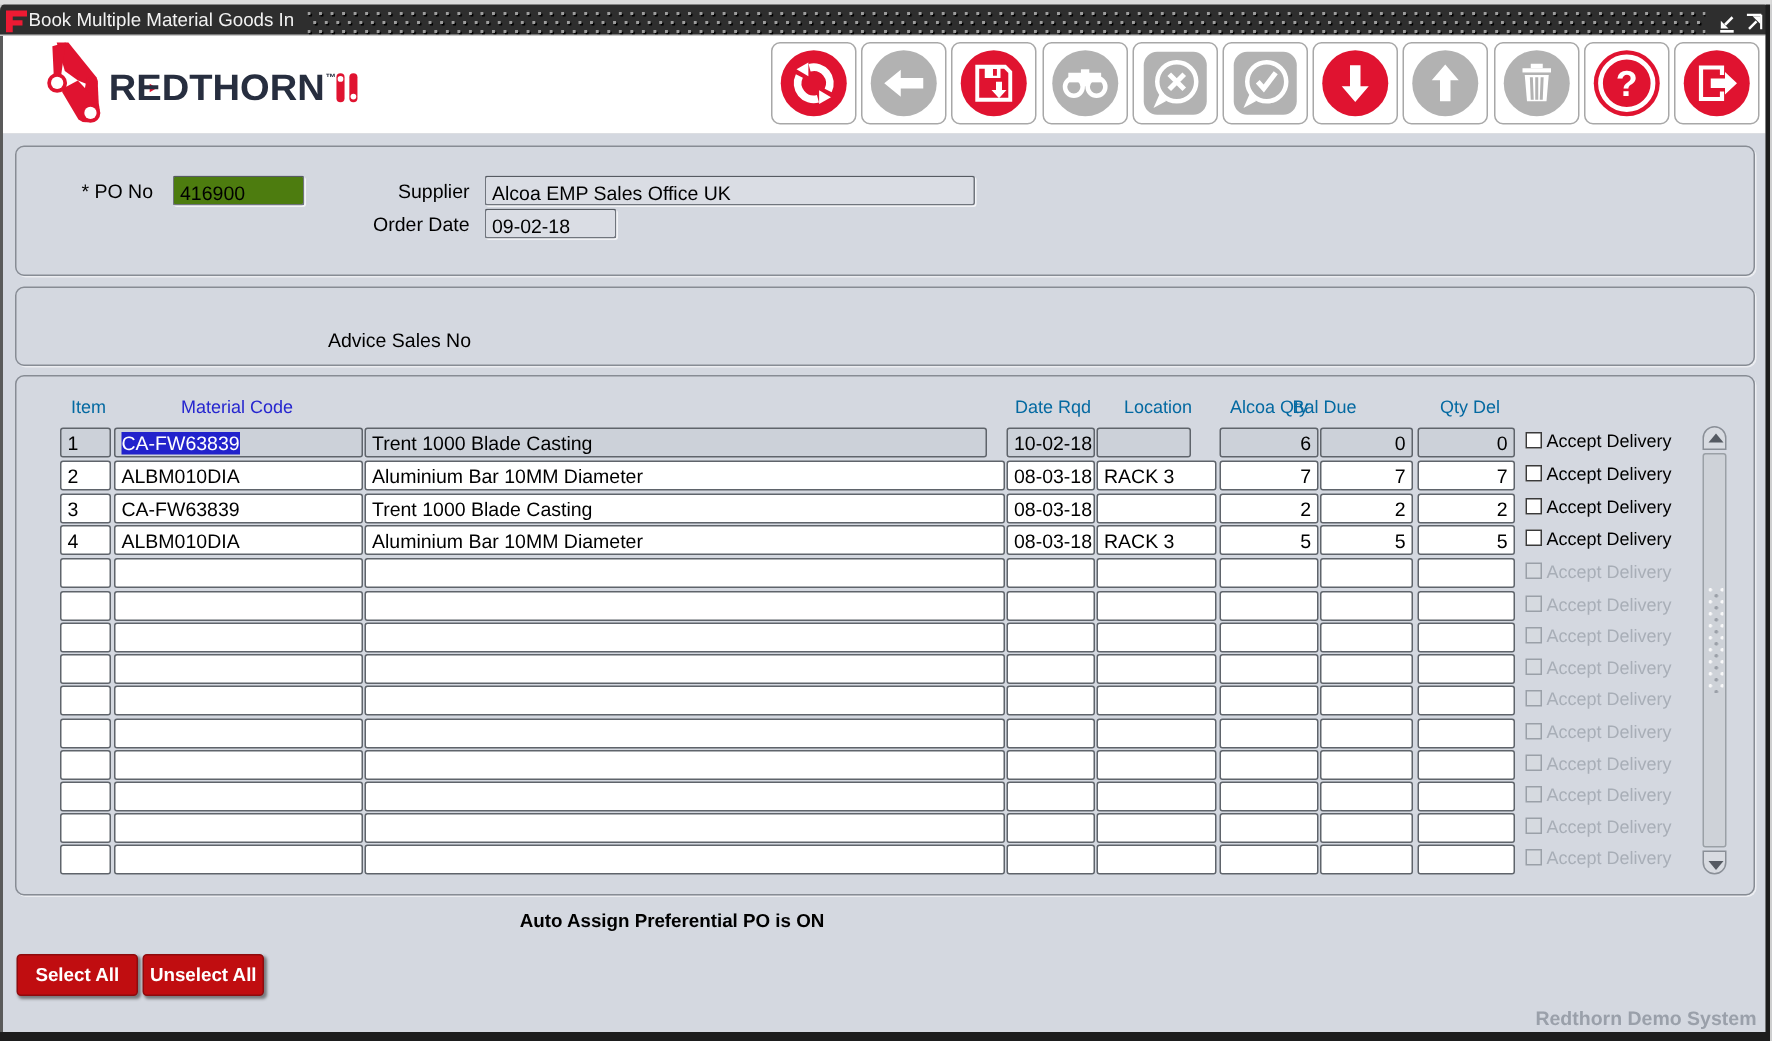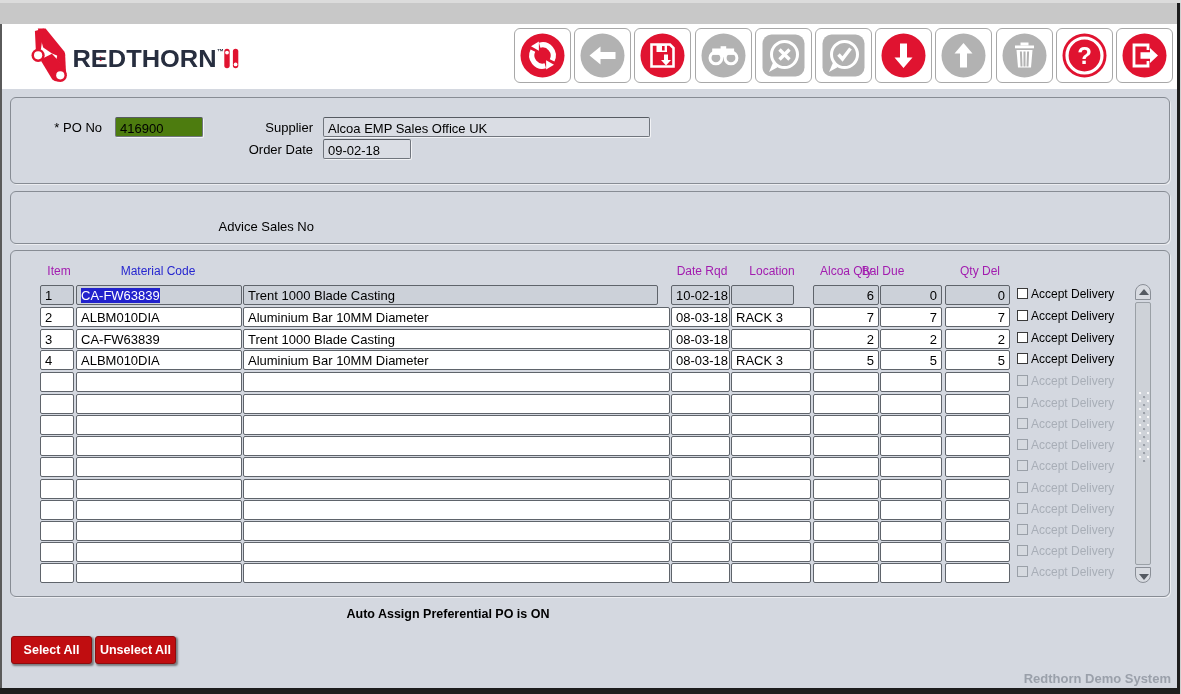--- a/index.html
+++ b/index.html
@@ -22,33 +22,50 @@
   border:1px solid #a8a8a8; border-radius:6px; }
 .ticon { position:absolute; top:9px; }
 #mainbody { position:absolute; left:2px; top:89px; width:1175px; height:599px;
   background:#d4d8e0; }
 .panel { position:absolute; left:8px; width:1160px; border:1px solid #878c94;
   border-radius:6px; box-shadow:1px 1px 0 rgba(255,255,255,.55); }
 .lbl { position:absolute; font-size:13px; color:#000; text-align:right; }
 .inp { position:absolute; height:20px; font-size:13px; color:#000; padding:3px 0 0 4px;
   border:1px solid #70757d; border-top-color:#565b62; border-radius:2px;
   box-shadow:1px 1px 0 rgba(255,255,255,.7); }
-.hdr { position:absolute; font-size:12px; color:#a21caf; transform:translateX(-50%); }
+.hdr { position:absolute; font-size:12px; color:#0369a1; transform:translateX(-50%); }
 .cell { position:absolute; font-size:13px; border:1px solid #5f646b;
   border-radius:2px; padding-top:2px; overflow:hidden; white-space:nowrap; }
 .rbtn { position:absolute; top:636px; height:28px; background:#c00d10; color:#fff;
   font-size:12.5px; font-weight:bold; text-align:center; line-height:27px;
   border:1px solid #8e0b0d; border-radius:3px; box-shadow:1.5px 1.5px 2px rgba(60,60,60,.6); }
 #lborder { position:absolute; left:0; top:24px; width:2px; height:664px; background:#5a5a5a; }
 #rborder { position:absolute; left:1177px; top:2px; width:3px; height:686px; background:#1d1d1d; }
 #rborder2 { position:absolute; left:1180px; top:0; width:1px; height:694px; background:#cfcfcf; }
 #bborder { position:absolute; left:0; top:688px; width:1180px; height:6px; background:#1d1d1d; }
 </style></head>
 <body>
 <div id="win">
+<div id="titlebar">
+<svg style="position:absolute;left:3px;top:3.5px" width="16" height="16" viewBox="0 0 16 16">
+<path d="M 1 1 L 15 1 L 15 5 L 5.5 5 L 5.5 7.5 L 12 7.5 L 12 11 L 5.5 11 L 5.5 15.5 L 1 15.5 Z" fill="#ed1a33"></path>
+</svg>
+<span id="wtitle">Book Multiple Material Goods In</span>
+<div id="tpattern"></div>
+<svg style="position:absolute;left:1146px;top:7.5px" width="11" height="12" viewBox="0 0 11 12">
+<path d="M 9 1.5 L 4 6.5" stroke="#fff" stroke-width="1.7" fill="none"></path>
+<path d="M 1.2 3.9 L 1.2 9 L 6.3 9 Z" fill="#fff"></path>
+<rect x="0.8" y="10" width="9" height="1.8" fill="#fff"></rect>
+</svg>
+<svg style="position:absolute;left:1163.5px;top:7px" width="11" height="12" viewBox="0 0 11 12">
+<path d="M 2 10.2 L 7 5.2" stroke="#fff" stroke-width="1.7" fill="none"></path>
+<path d="M 4.4 1.9 L 9.6 1.9 L 9.6 7 Z" fill="#fff"></path>
+<path d="M 0.6 0.8 L 10.2 0.8 M 10.2 0.8 L 10.2 10.5" stroke="#fff" stroke-width="1.6" fill="none"></path>
+</svg>
+</div>
 <div id="toolbar">
 <svg style="position:absolute;left:0;top:0" width="260" height="65" viewBox="2 24 260 65">
 <g fill="#e01330">
 <path d="M 37.8 28.4 L 45.6 28.4 L 64.3 51.5 Q 65.3 53.2 65.1 55.5 L 64.4 58.6 L 52 53.6 L 43.2 47.4 Z"></path>
 <path d="M 34.9 30.9 L 43.8 28.4 L 40.9 49.4 Q 37.6 49.6 35.9 51.8 Z"></path>
 <path d="M 58 51 L 65.1 53.8 L 65.9 70.5 L 56.5 59.5 Z"></path>
 <path d="M 41.4 61.4 L 41.7 59.1 L 51.9 53.7 L 63.8 66.4 Q 66.6 69.8 66.4 73.4
  Q 66 78.6 61.2 80.7 Q 56.2 82.8 52.3 79.6 Z"></path>
 <circle cx="38.1" cy="55.3" r="6.6"></circle>
 <circle cx="60.3" cy="75.3" r="6.6"></circle>

